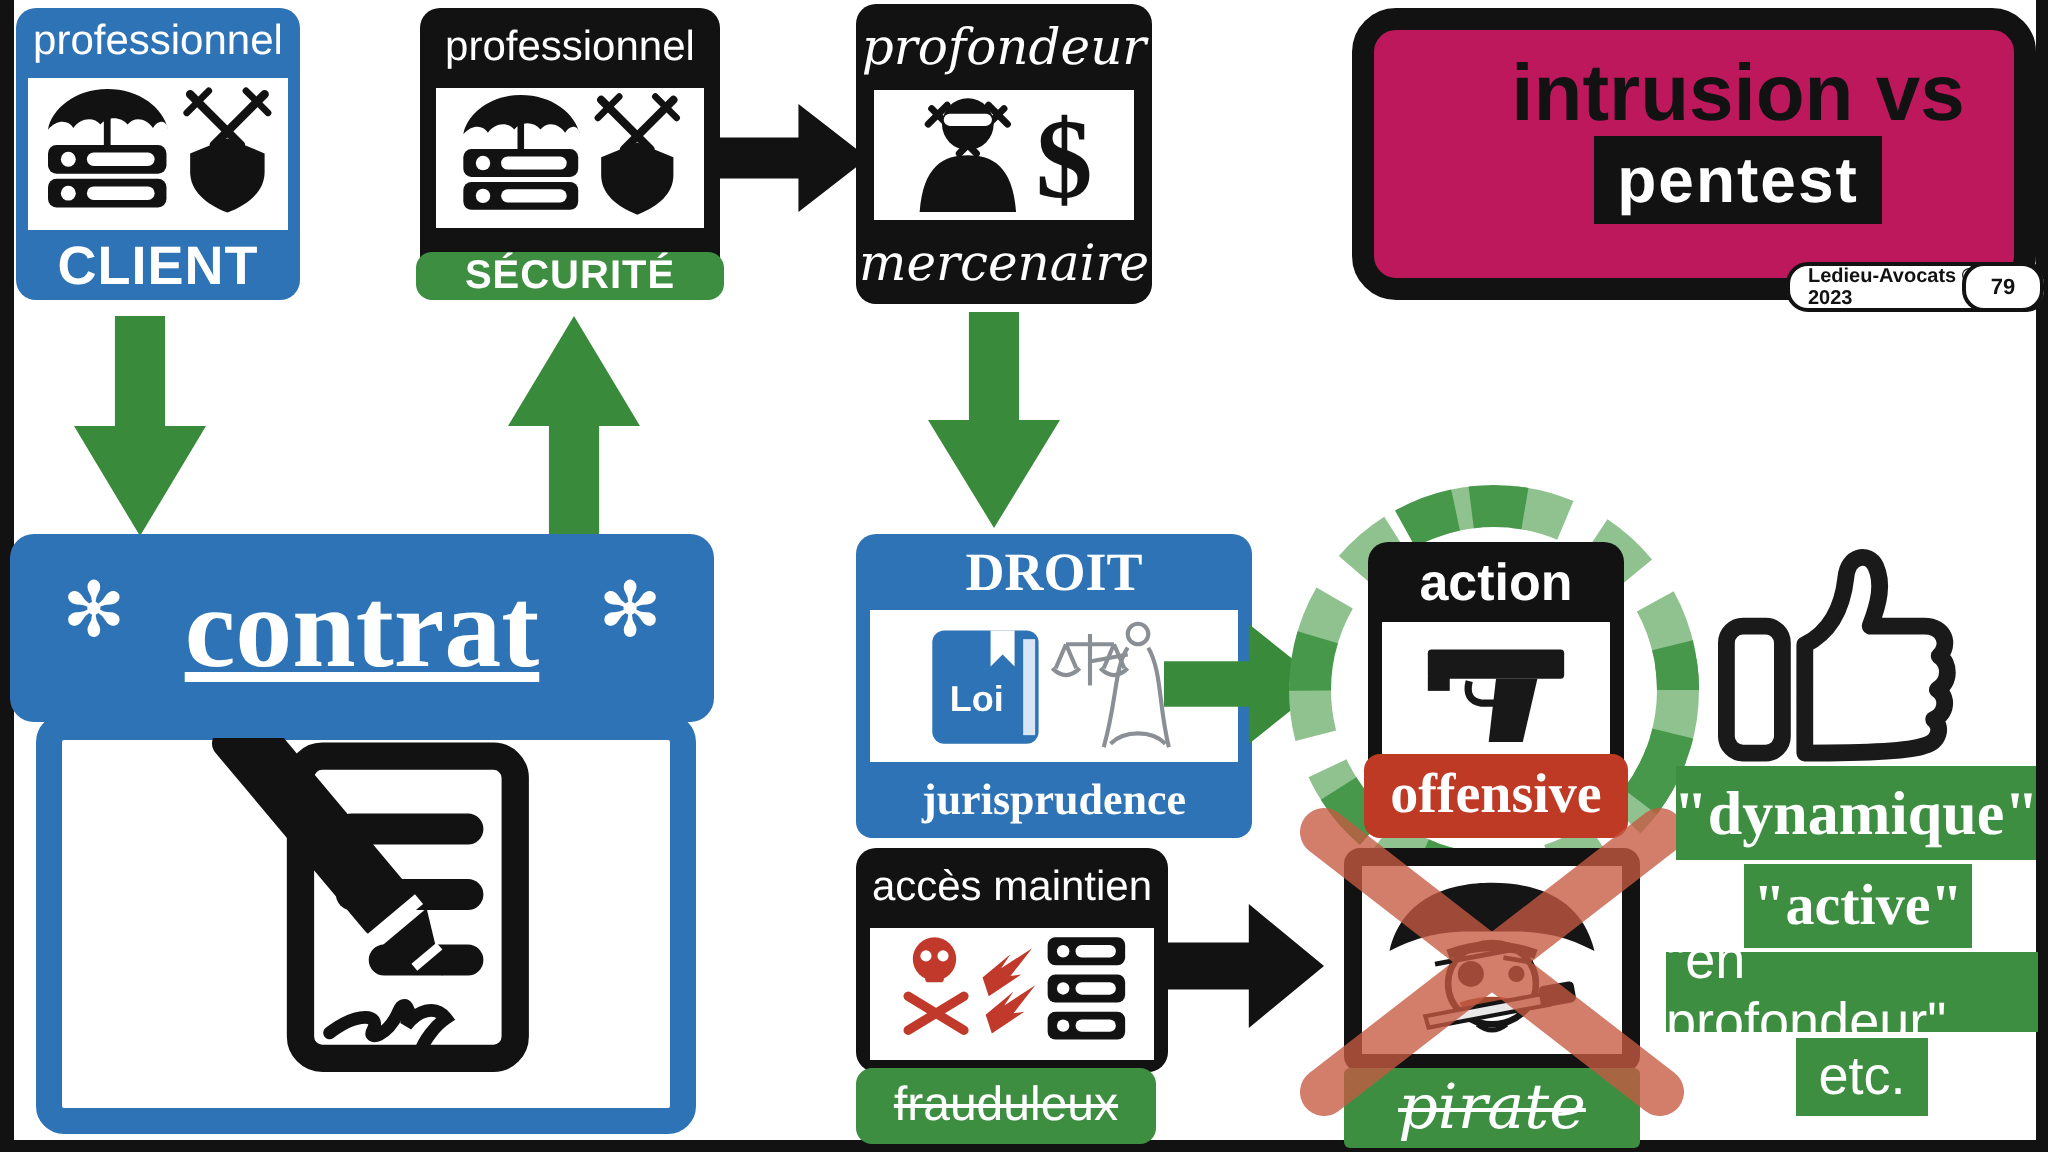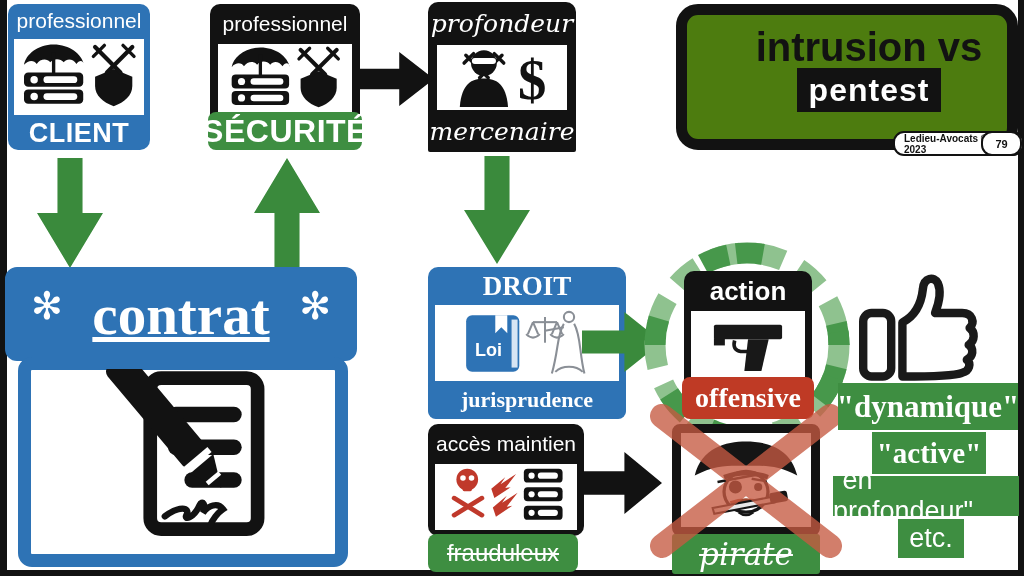--- a/index.html
+++ b/index.html
@@ -25,21 +25,21 @@
 
   
   .ar{position:absolute;}
   .ar-down{clip-path:polygon(31% 0,69% 0,69% 50%,100% 50%,50% 100%,0 50%,31% 50%);}
   .ar-up{clip-path:polygon(50% 0,100% 50%,69% 50%,69% 100%,31% 100%,31% 50%,0 50%);}
   .ar-right{clip-path:polygon(0 31%,53% 31%,53% 0,100% 50%,53% 100%,53% 69%,0 69%);}
   .green-ar{background:#3a8a3c;}
   .black-ar{background:#121212;}
 
   
-  .titlebox{position:absolute;left:676px;top:4px;width:342px;height:146px;background:#4d7c0f;
+  .titlebox{position:absolute;left:676px;top:4px;width:342px;height:146px;background:#be185d;
             border:11px solid #121212;border-radius:22px;box-sizing:border-box;text-align:center;padding-left:44px;}
   .title-l1{margin-top:10px;font-weight:900;font-size:40px;color:#121212;letter-spacing:0;}
   .title-l2{display:inline-block;background:#121212;color:#fff;font-weight:700;font-size:32px;
             line-height:44px;padding:0 12px;letter-spacing:1px;margin-top:-2px;}
   .pill{position:absolute;background:#fff;border:2px solid #121212;border-radius:11px;
         font-weight:bold;display:flex;align-items:center;justify-content:center;color:#121212;}
 
   
   .contrat-bar{position:absolute;left:5px;top:267px;width:352px;height:94px;background:#2e73b5;
                border-radius:12px;display:flex;align-items:center;justify-content:space-between;
@@ -114,42 +114,42 @@
             <path d="M86,6 L116,36"></path>
               <path d="M130,6 L100,36"></path>
           </g>
           <g stroke="#121212" stroke-width="4" stroke-linecap="round" fill="none">
             <path d="M97,4 L84,17"></path>
               <path d="M119,4 L132,17"></path>
           </g>
         </svg>
       </span>
     </div>
-    <div class="ftr techno greenbar" style="left:-2px;right:-2px;bottom:0;height:38px;border-radius:8px;font-size:32px;text-align:right;">SÉCURITÉ</div>
+    <div class="ftr techno greenbar" style="left:-2px;right:-2px;bottom:0;height:24px;border-radius:8px;font-size:20px;text-align:right;">SÉCURITÉ</div>
   </div>
 
   <div class="frame black" style="left:428px;top:2px;width:148px;height:150px;">
     <div class="hdr script" style="height:42px;border-radius:8px;">profondeur</div>
     <div class="panel" style="left:9px;top:43px;right:9px;height:65px;">
       <span>
         <svg width="122" height="62" viewBox="0 0 132 72">
           <g stroke="#121212" stroke-width="4" stroke-linecap="round" fill="none">
             <path d="M24,12 L50,38"></path>
               <path d="M66,12 L40,38"></path>
             <path d="M33,10 L22,21"></path>
               <path d="M57,10 L68,21"></path>
           </g>
           <circle cx="45" cy="21" r="15" fill="#121212"></circle>
           <rect x="31" y="15" width="28" height="7" rx="3.5" fill="#fff"></rect>
           <path d="M17,72 C19,45 31,39 45,39 C59,39 71,45 73,72 Z" fill="#121212"></path>
           <text x="101" y="63" text-anchor="middle" font-size="66" font-weight="bold" font-family="Liberation Serif, serif" fill="#121212">$</text>
         </svg>
       </span>
     </div>
-    <div class="ftr script black" style="left:0;right:0;bottom:0;height:42px;border-radius:2px;">mercenaire</div>
+    <div class="ftr script black" style="left:0;right:0;bottom:0;height:42px;border-radius:12px;">mercenaire</div>
   </div>
 
   <div class="titlebox">
     <div class="title-l1">intrusion vs</div>
     <div class="title-l2">pentest</div>
   </div>
   <div class="pill" style="left:893px;top:131px;height:21px;padding:0 9px;font-size:10px;">Ledieu-Avocats © 2023</div>
   <div class="pill" style="left:981px;top:131px;width:37px;height:21px;font-size:11px;">79</div>
 
   <div class="ar ar-down green-ar" style="left:37px;top:158px;width:66px;height:110px;"></div>

